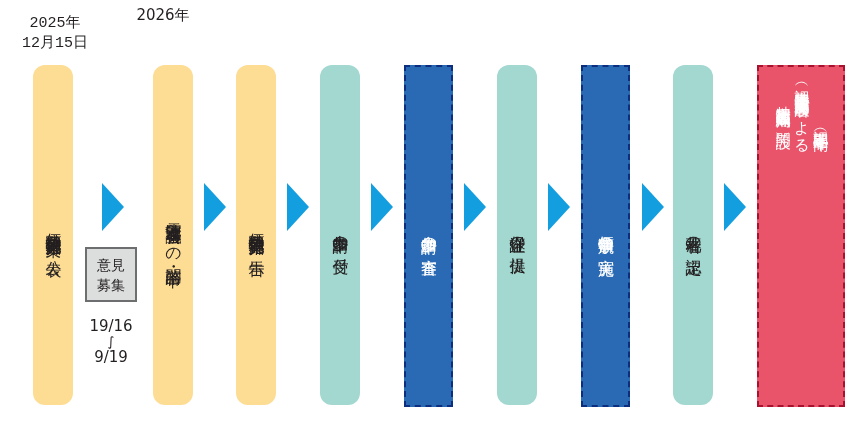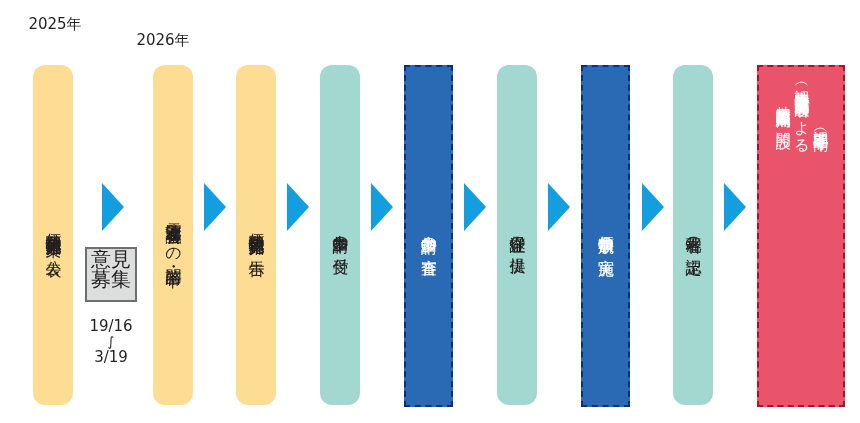--- a/index.html
+++ b/index.html
@@ -6,47 +6,48 @@
     body { width:860px; height:423px; background:#ffffff; position:relative; overflow:hidden;
            font-family:"DejaVu Sans", sans-serif; color:#231f20; }
     .date-label { position:absolute; text-align:center; font-size:15px; line-height:20px; font-weight:normal; width:90px; }
     .step { position:absolute; box-sizing:border-box; display:flex; justify-content:center; align-items:center; }
     .step.rounded { border-radius:12px; }
     .step.dashed { border:2px dashed; }
     .vtext { writing-mode:vertical-rl; text-orientation:upright; font-size:16px; letter-spacing:1px; line-height:1.05; white-space:nowrap; }
     .vtext.light { color:#ffffff; }
     .arrow { position:absolute; width:0; height:0; border-top:24px solid transparent; border-bottom:24px solid transparent; border-left:22px solid #139ee0; }
     .opinion-box { position:absolute; box-sizing:border-box; border:2px solid #6d6e70; background:#dcdddd;
-                   display:flex; flex-direction:column; justify-content:flex-start; align-items:center; font-size:20px; line-height:20px; }
+                   display:flex; flex-direction:column; justify-content:center; align-items:center; font-size:14px; line-height:20px; }
     .period { position:absolute; text-align:center; font-size:15px; line-height:17px; width:70px; }
   </style>
 </head>
 <body>
 
-<div class="date-label" style="left:10px; top:14px;">
+<div class="date-label" style="left:10px; top:14px;font-family:Liberation Mono, monospace;">
   <div>2025年</div>
+  <div>12月15日</div>
 </div>
-<div class="date-label" style="left:118px; top:30px;text-align:center;">
+<div class="date-label" style="left:118px; top:5px;text-align:center;">
   <div>2026年</div>
 </div>
 
 <div class="step rounded" style="left:33px; top:65px; width:40px; height:340px; background:#fddc94;">
   <span class="vtext">価額競争実施指針案の公表</span>
 </div>
 
 <div class="arrow" style="left:102px; top:183px;"></div>
 
 <div class="opinion-box" style="left:85px; top:247px; width:52px; height:55px;">
   <span>意見</span>
   <span>募集</span>
 </div>
 <div class="period" style="left:76px; top:318px;">
   <div>19/16</div>
   <div style="font-size:13px; line-height:14px;">∫</div>
-  <div>3/19</div>
+  <div>9/19</div>
 </div>
 
 <div class="step rounded" style="left:153px; top:65px; width:40px; height:340px; background:#fddc94;">
   <span class="vtext">電波監理審議会への諮問・答申</span>
 </div>
 
 <div class="arrow" style="left:204px; top:183px;"></div>
 
 <div class="step rounded" style="left:236px; top:65px; width:40px; height:340px; background:#fddc94;">
   <span class="vtext">価額競争実施指針の告示</span>

